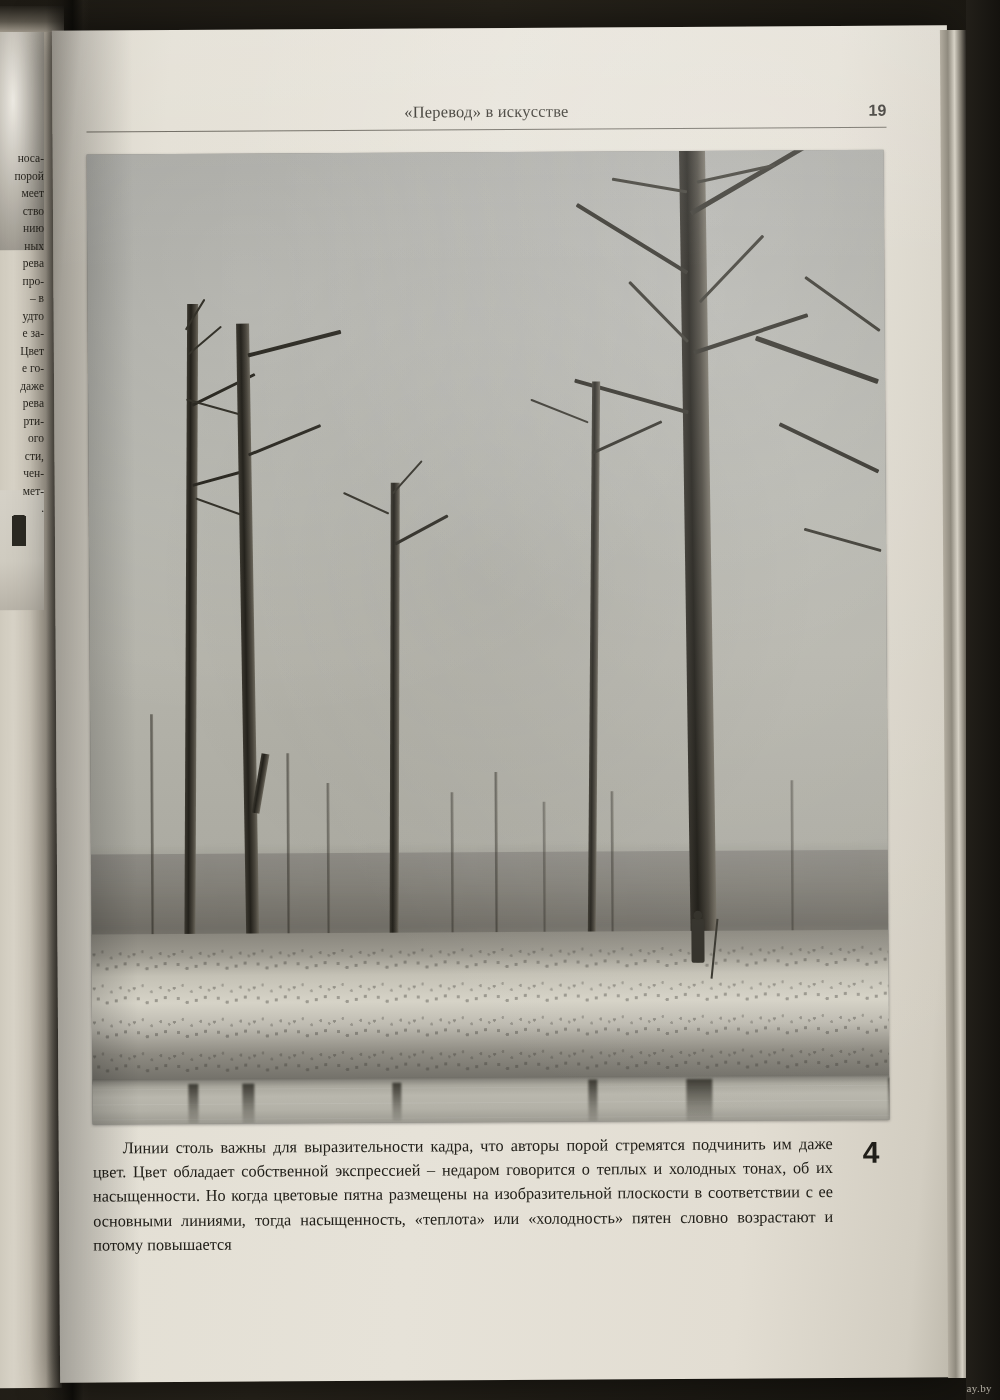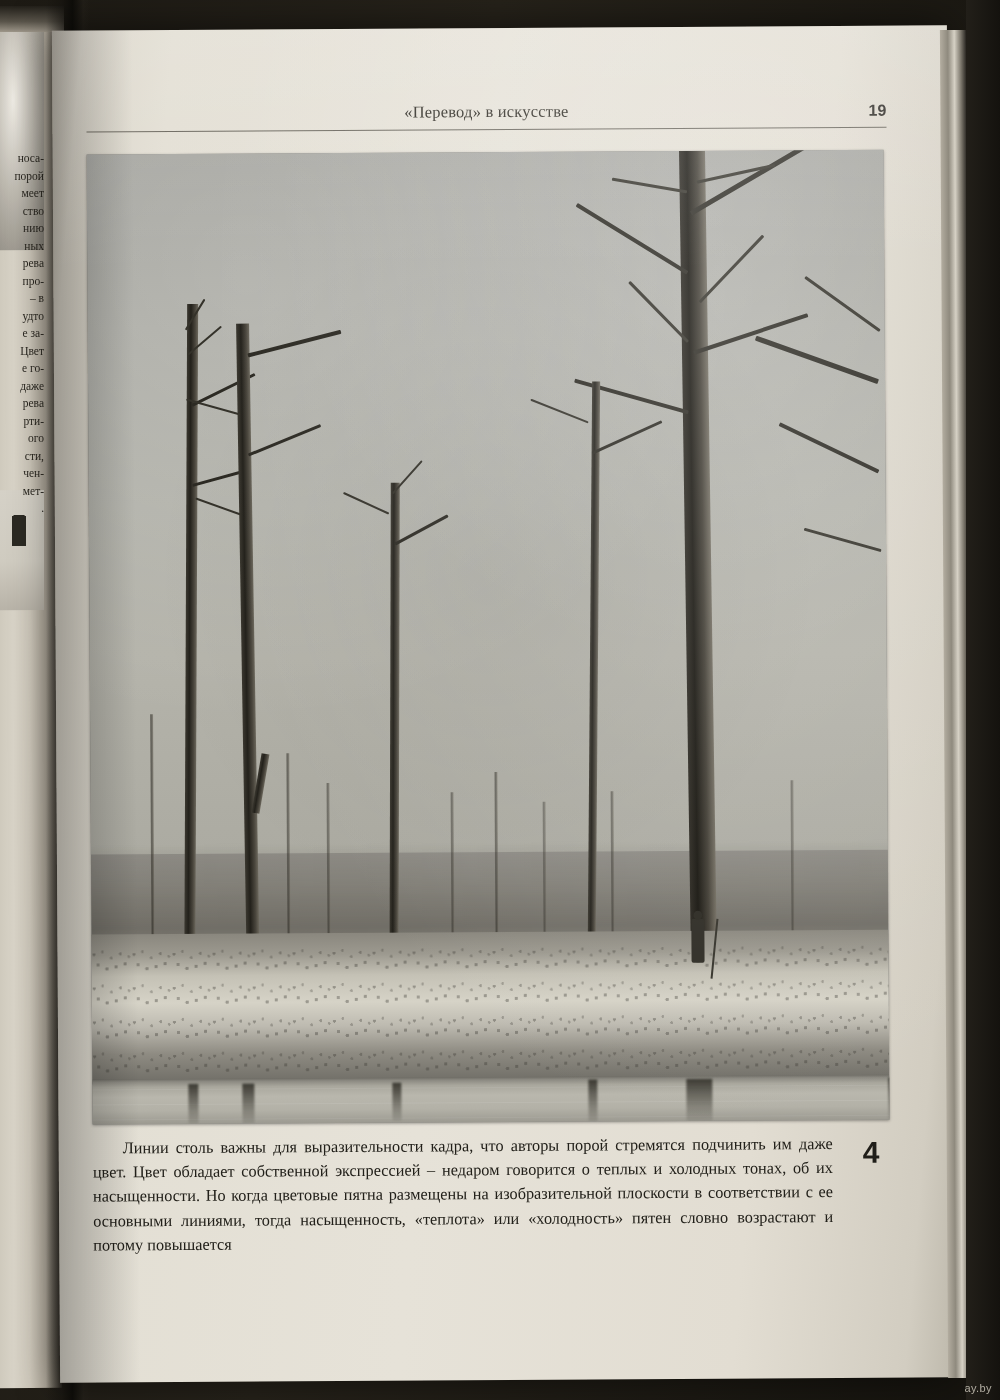--- a/index.html
+++ b/index.html
@@ -333,21 +333,21 @@
     font-weight: bold;
     font-family: "Liberation Sans", sans-serif;
     color: #201e19;
   }
 
   
   #watermark {
     position: absolute;
     right: 8px;
     bottom: 6px;
-    font-family: Liberation Sans, sans-serif;
+    font-family: Liberation Serif, serif;
     font-size: 11px;
     color: #c9c4b8;
     opacity: 0.85;
     letter-spacing: 0.4px;
   }
 </style>
 </head>
 <body>
 
 <div id="scene">

